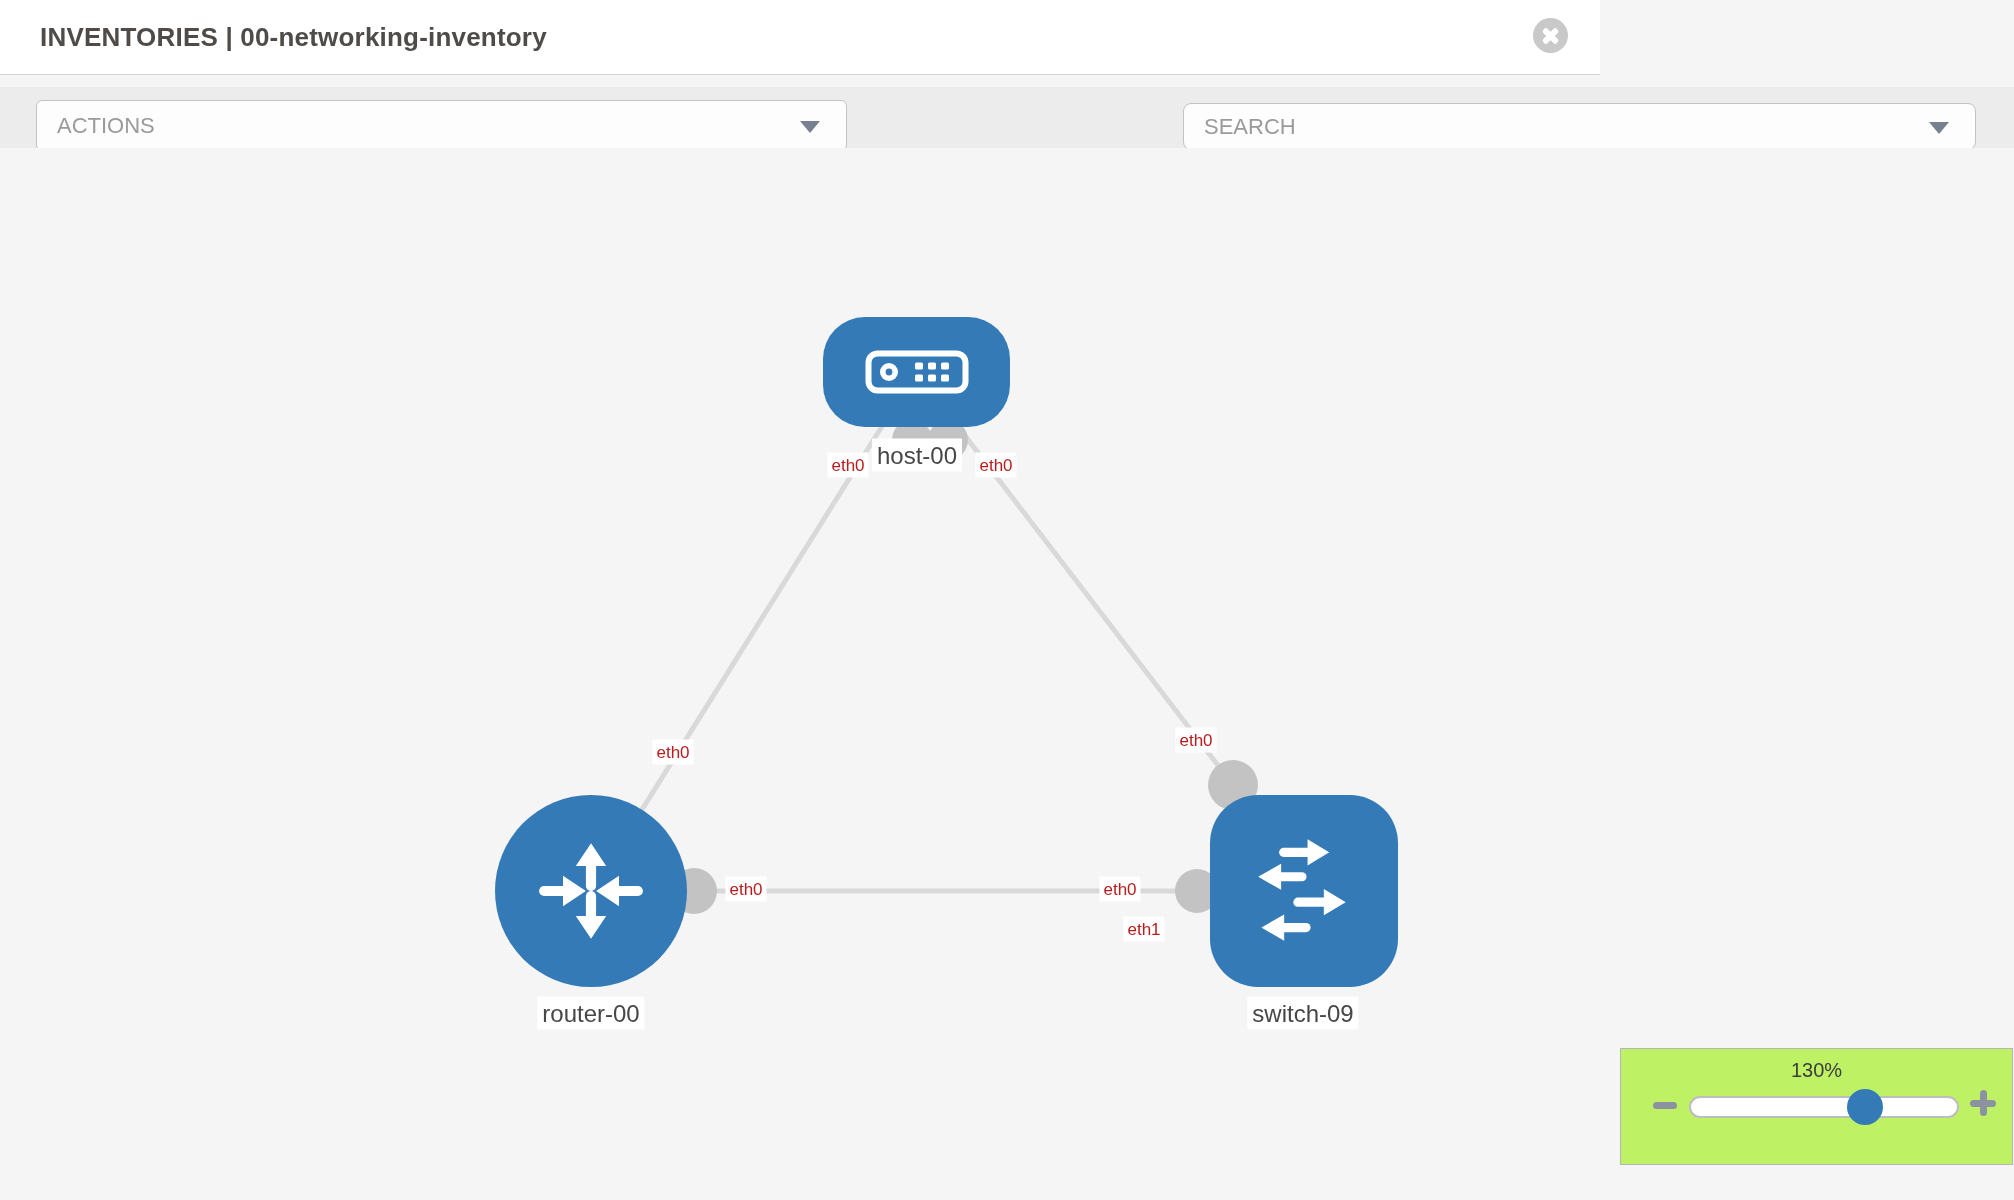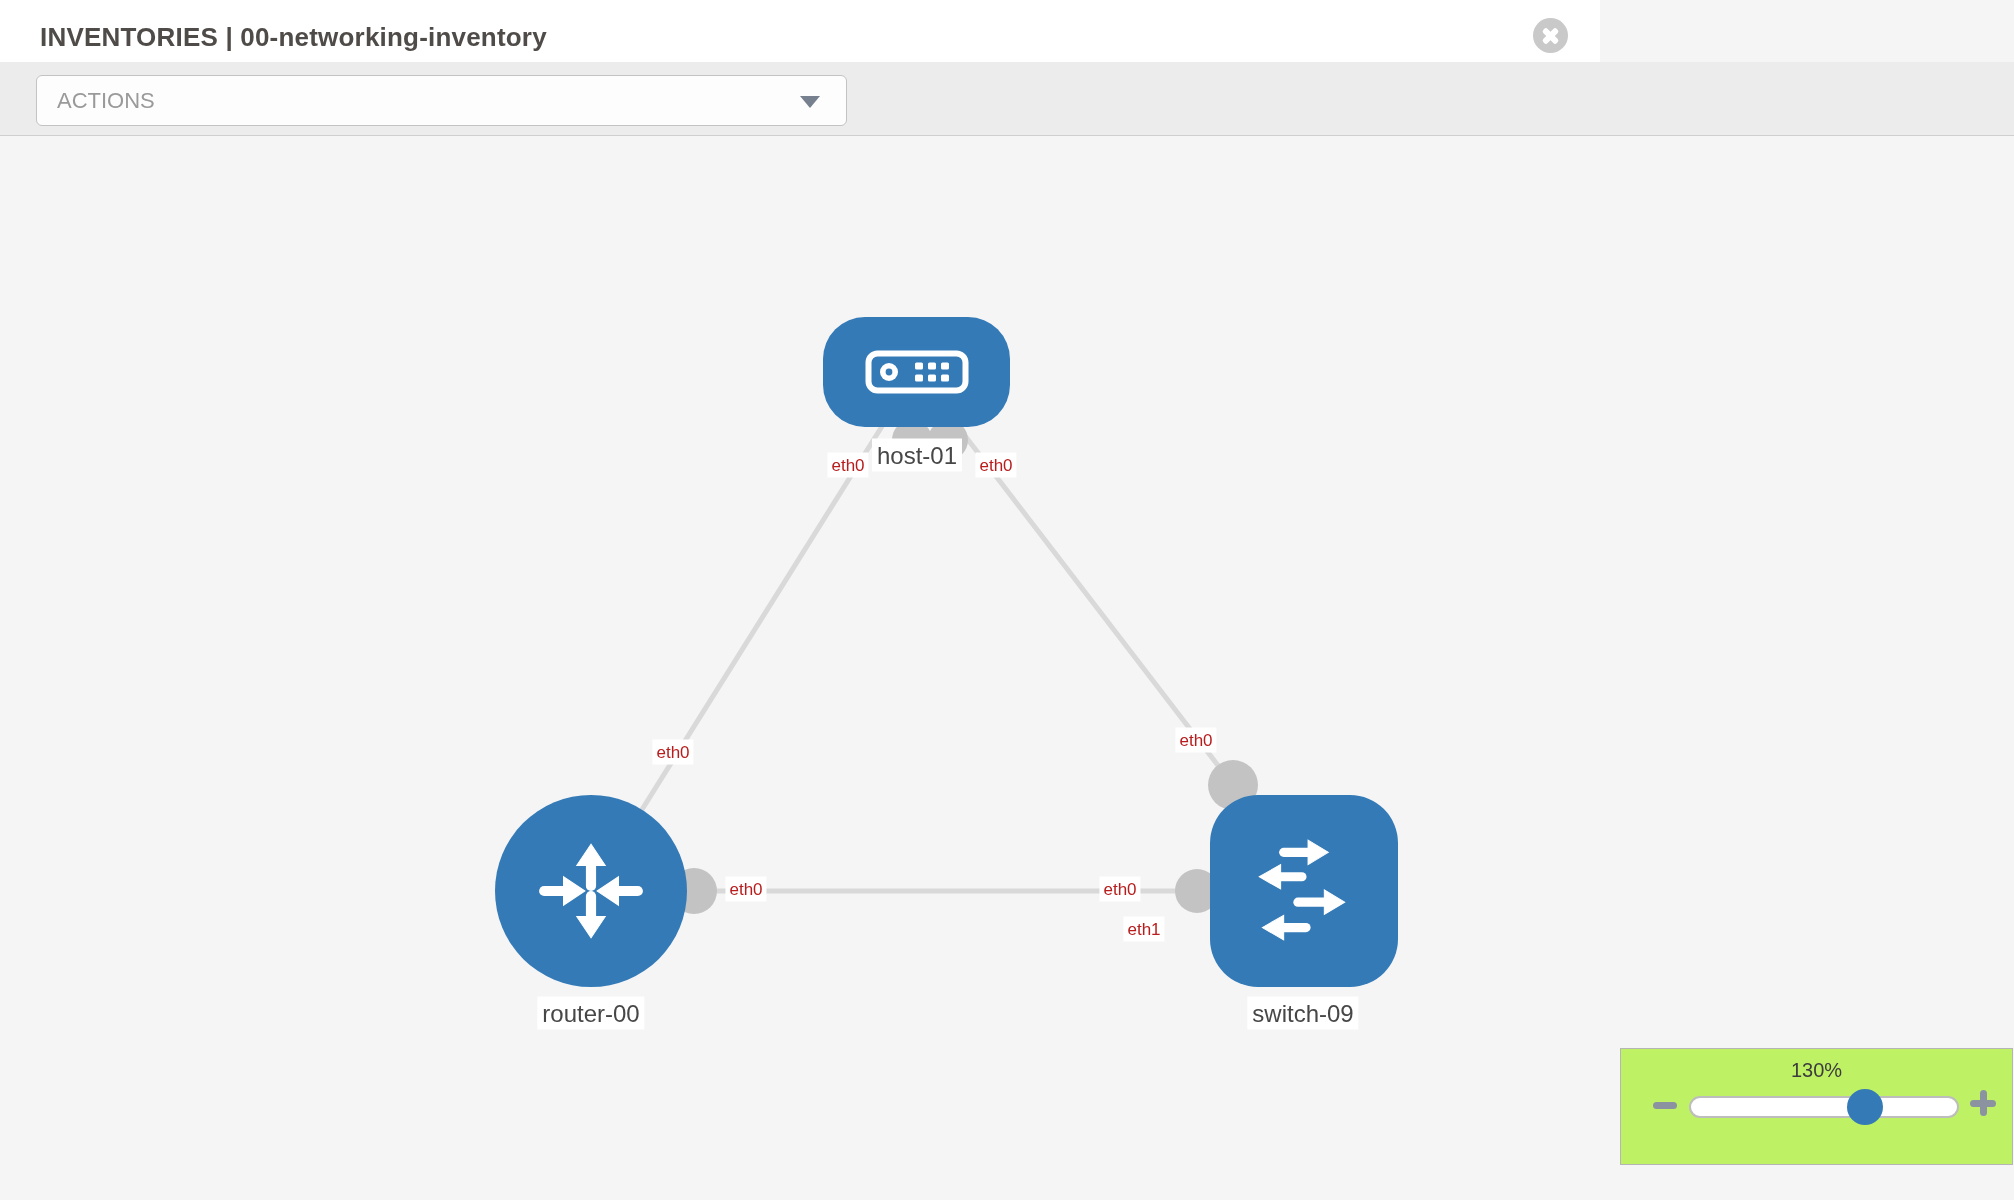--- a/index.html
+++ b/index.html
@@ -11,21 +11,21 @@
   
   .header{position:absolute;left:0;top:0;width:1600px;height:74px;background:#ffffff;border-bottom:1px solid #d1d1d1;}
   .page-title{position:absolute;left:40px;top:50%;transform:translateY(-50%);margin:0;
     font-size:26px;font-weight:bold;color:#4f4b48;letter-spacing:.2px;}
   .close-btn{position:absolute;right:32px;top:18px;width:35px;height:35px;border-radius:50%;
     background:#c9c9c9;border:none;cursor:pointer;padding:0;}
   .close-btn .xbar{position:absolute;left:8px;top:14.5px;width:19px;height:6px;border-radius:2.5px;background:#ffffff;}
   .close-btn .b1{transform:rotate(45deg);}
   .close-btn .b2{transform:rotate(-45deg);}
   
-  .toolbar{position:absolute;left:0;top:62px;width:2014px;height:73px;background:#ececec;border-bottom:1px solid #cfcfcf;}
+  .toolbar{position:absolute;left:0;top:87px;width:2014px;height:73px;background:#ececec;border-bottom:1px solid #cfcfcf;}
   .select{position:absolute;background:#fdfdfd;border:1px solid #c3c3c3;color:#9a9a9a;
     font-size:22px;box-sizing:border-box;cursor:pointer;}
   .select .sel-label{position:absolute;left:20px;top:50%;transform:translateY(-50%);}
   .select .caret{position:absolute;right:26px;top:50%;margin-top:-5px;width:0;height:0;
     border-left:10px solid transparent;border-right:10px solid transparent;border-top:12px solid #76808e;}
   .sel-actions{left:36px;top:13px;width:811px;height:51px;border-radius:6px;}
   .sel-search{left:1183px;top:16px;width:793px;height:47px;border-radius:8px;}
   .tool-btn{position:absolute;top:94px;width:46px;height:42px;background:transparent;border:none;cursor:pointer;padding:0;}
   .tool-btn.wrench{left:1040px;}
   .tool-btn.key{left:1110px;}
@@ -77,20 +77,24 @@
 
   <button class="tool-btn key">
     <svg width="40" height="40" viewBox="0 0 36 36">
       <circle class="tool-stroke" cx="11.5" cy="10.5" r="5.8" stroke-width="4.6"></circle>
       <line class="tool-stroke" x1="15.8" y1="14.8" x2="28.0" y2="27.0" stroke-width="4.6" stroke-linecap="round"></line>
       <line class="tool-stroke" x1="28.0" y1="27.0" x2="24.0" y2="31.0" stroke-width="4.6" stroke-linecap="round"></line>
       <line class="tool-stroke" x1="23.4" y1="22.4" x2="20.2" y2="25.6" stroke-width="4.6" stroke-linecap="round"></line>
     </svg>
   </button>
 
+  <div class="select sel-search">
+    <span class="sel-label">SEARCH</span>
+    <span class="caret"></span>
+  </div>
 </div>
 
 <div class="canvas">
   <svg id="net-svg" width="2014" height="1052">
       <line x1="916" y1="224" x2="591" y2="743" stroke="#d9d9d9" stroke-width="5"></line>
       <line x1="916" y1="224" x2="1233" y2="637" stroke="#d9d9d9" stroke-width="5"></line>
       <line x1="591" y1="743" x2="1304" y2="743" stroke="#d9d9d9" stroke-width="5"></line>
       <circle cx="912" cy="292" r="20" fill="#c3c3c3"></circle>
       <circle cx="948" cy="292" r="20" fill="#c3c3c3"></circle>
       <circle cx="694" cy="743" r="23" fill="#c3c3c3"></circle>
@@ -136,21 +140,21 @@
       <polygon points="100,71 80,59 80,83" stroke-width="1"></polygon>
       <line x1="62" y1="96" x2="36" y2="96"></line>
       <polygon points="19,96 40,84 40,108" stroke-width="1"></polygon>
     </g>
   </svg>
 </div>
     </div>
   <div id="labels-layer">
       <div class="lbl lbl-if" style="left: 848px; top: 317px;">eth0</div>
       <div class="lbl lbl-if" style="left: 996px; top: 317px;">eth0</div>
-      <div class="lbl lbl-node" style="left: 917px; top: 307px;">host-01</div>
+      <div class="lbl lbl-node" style="left: 917px; top: 307px;">host-00</div>
       <div class="lbl lbl-if" style="left: 673px; top: 604px;">eth0</div>
       <div class="lbl lbl-if" style="left: 1196px; top: 592px;">eth0</div>
       <div class="lbl lbl-if" style="left: 746px; top: 741px;">eth0</div>
       <div class="lbl lbl-if" style="left: 1120px; top: 741px;">eth0</div>
       <div class="lbl lbl-if" style="left: 1144px; top: 741px; margin-top: 40px;">eth1</div>
       <div class="lbl lbl-node" style="left: 591px; top: 865px;">router-00</div>
       <div class="lbl lbl-node" style="left: 1303px; top: 865px;">switch-09</div>
     </div>
 
   <div class="zoom-panel">

